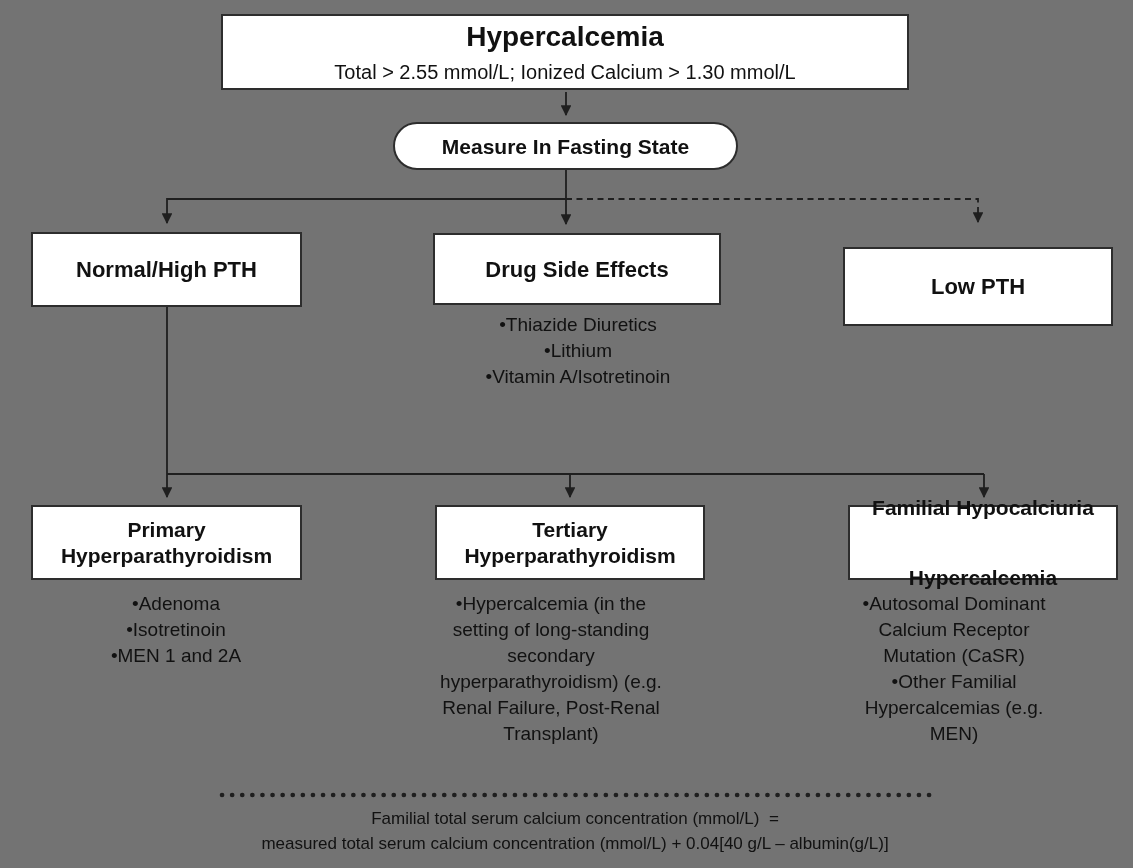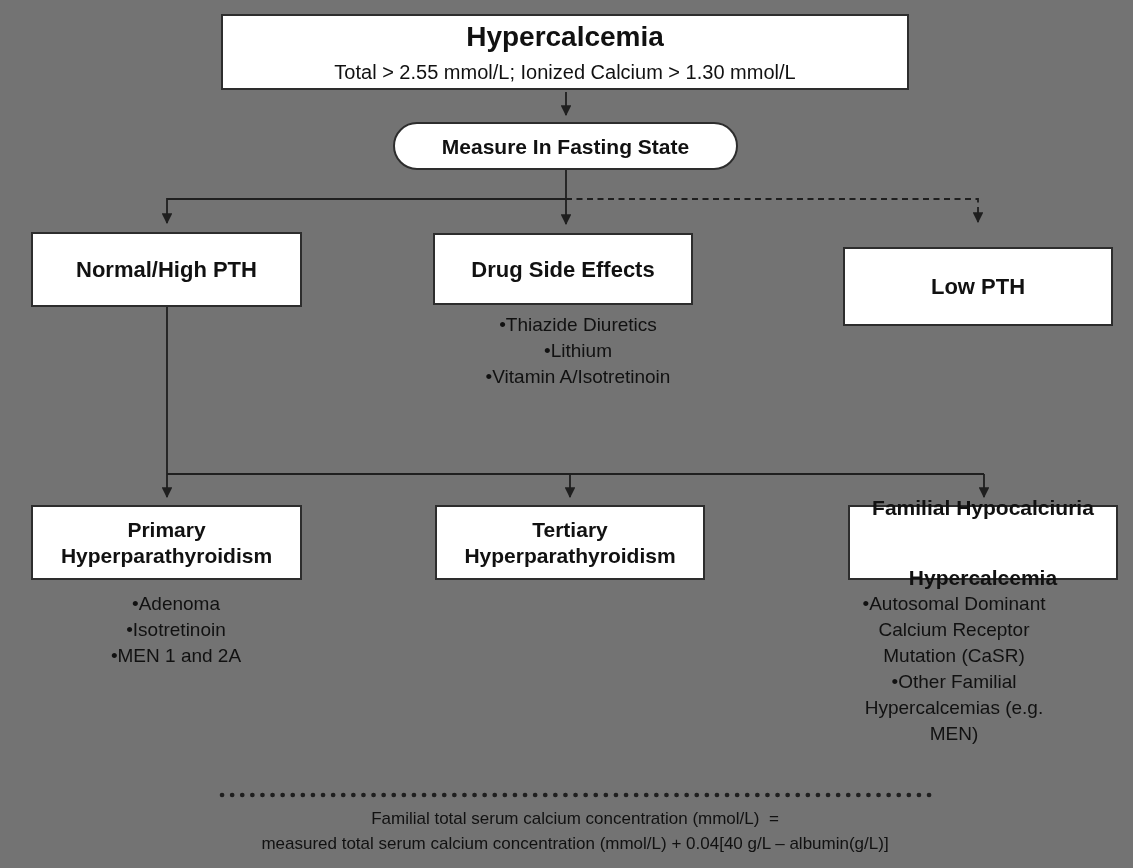--- a/index.html
+++ b/index.html
@@ -55,21 +55,21 @@
   </div>
 
   <div class="node pill" style="left:393px; top:122px; width:345px; height:48px;">
     <div class="node-label">Measure In Fasting State</div>
   </div>
 
   <div class="node" style="left:31px; top:232px; width:271px; height:75px;">
     <div class="node-label">Normal/High PTH</div>
   </div>
 
-  <div class="node" style="left:433px; top:233px; width:260px; height:72px;">
+  <div class="node" style="left:433px; top:233px; width:288px; height:72px;">
     <div class="node-label">Drug Side Effects</div>
   </div>
 
   <div class="node" style="left:843px; top:247px; width:270px; height:79px;">
     <div class="node-label">Low PTH</div>
   </div>
 
   <div class="list" style="left:433px; top:312px; width:290px;">
     <div class="bullet">Thiazide Diuretics</div>
     <div class="bullet">Lithium</div>
@@ -90,20 +90,23 @@
     <div class="node-label sm">Familial Hypocalciuria</div>
     <div class="node-label sm">Hypercalcemia</div>
   </div>
 
   <div class="list" style="left:31px; top:591px; width:290px;">
     <div class="bullet">Adenoma</div>
     <div class="bullet">Isotretinoin</div>
     <div class="bullet">MEN 1 and 2A</div>
   </div>
 
+  <div class="list" style="left:435px; top:591px; width:232px;">
+    <div class="bullet">Hypercalcemia (in the setting of long-standing secondary hyperparathyroidism) (e.g. Renal Failure, Post-Renal Transplant)</div>
+  </div>
 
   <div class="list" style="left:845px; top:591px; width:218px;">
     <div class="bullet">Autosomal Dominant Calcium Receptor Mutation (CaSR)</div>
     <div class="bullet">Other Familial Hypercalcemias (e.g. MEN)</div>
   </div>
 
   <div class="footnote">
     <div class="footnote-line">Familial total serum calcium concentration (mmol/L)  =</div>
     <div class="footnote-line">measured total serum calcium concentration (mmol/L) + 0.04[40 g/L – albumin(g/L)]</div>
   </div>

